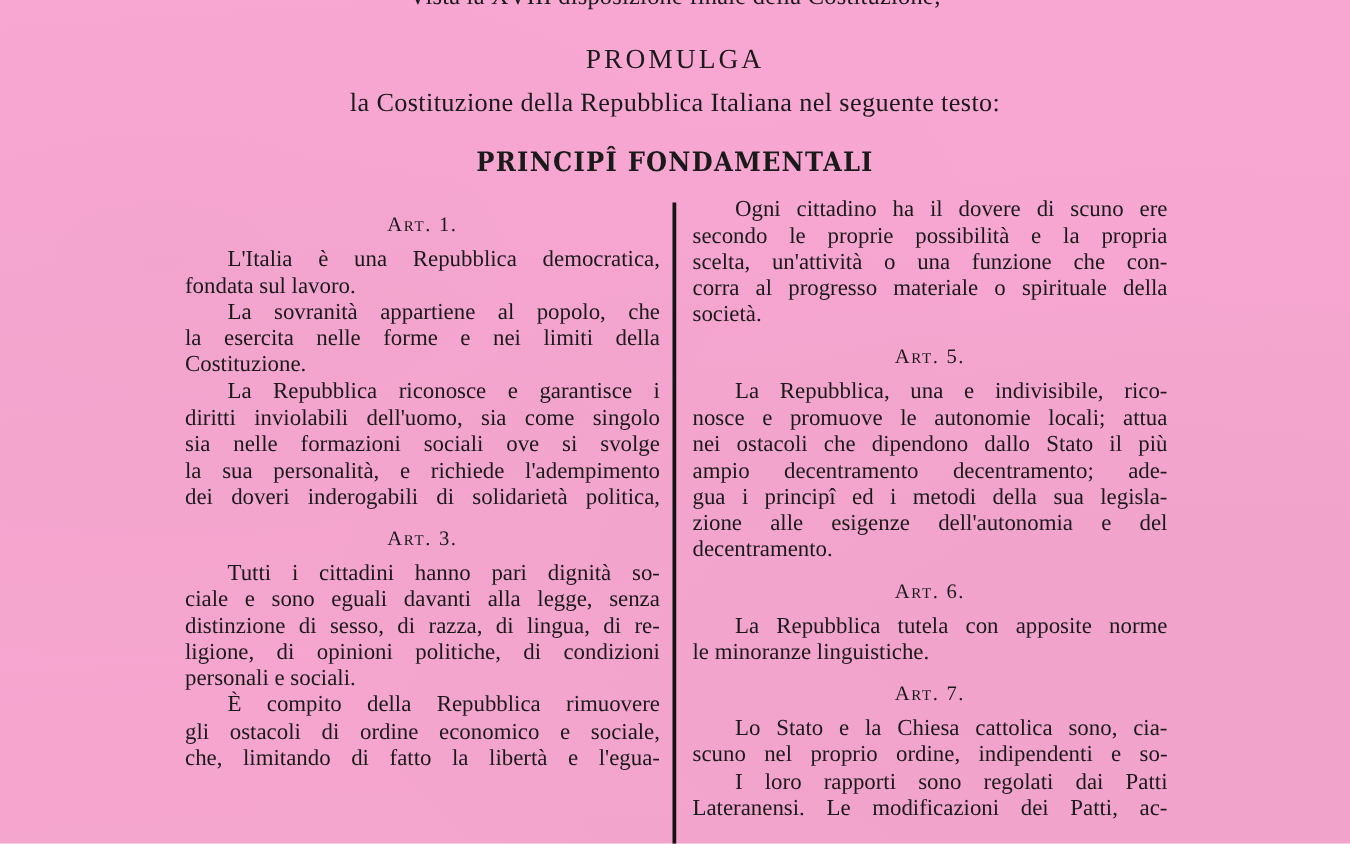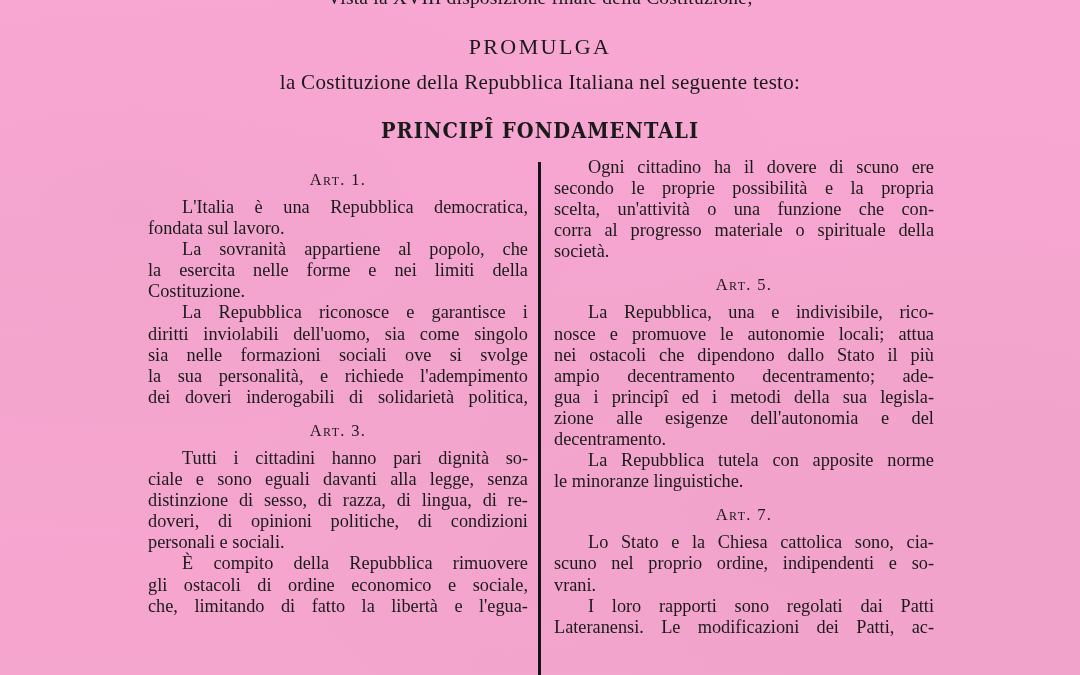--- a/index.html
+++ b/index.html
@@ -234,21 +234,21 @@
               <span>di</span>
               <span>sesso,</span>
               <span>di</span>
               <span>razza,</span>
               <span>di</span>
               <span>lingua,</span>
               <span>di</span>
               <span>re-</span>
             </div>
             <div class="ln">
-              <span>doveri,</span>
+              <span>ligione,</span>
               <span>di</span>
               <span>opinioni</span>
               <span>politiche,</span>
               <span>di</span>
               <span>condizioni</span>
             </div>
             <div class="ln flush">personali e sociali.</div>
           </div>
           <div class="lines">
             <div class="ln indent">
@@ -369,20 +369,21 @@
             <div class="ln">
               <span>zione</span>
               <span>alle</span>
               <span>esigenze</span>
               <span>dell'autonomia</span>
               <span>e</span>
               <span>del</span>
             </div>
             <div class="ln flush">decentramento.</div>
           </div>
+          <div class="art-head">Art. 6.</div>
           <div class="lines">
             <div class="ln indent">
               <span>La</span>
               <span>Repubblica</span>
               <span>tutela</span>
               <span>con</span>
               <span>apposite</span>
               <span>norme</span>
             </div>
             <div class="ln flush">le minoranze linguistiche.</div>
@@ -401,21 +402,20 @@
             </div>
             <div class="ln">
               <span>scuno</span>
               <span>nel</span>
               <span>proprio</span>
               <span>ordine,</span>
               <span>indipendenti</span>
               <span>e</span>
               <span>so-</span>
             </div>
-            <div class="ln flush">vrani.</div>
           </div>
           <div class="lines">
             <div class="ln indent">
               <span>I</span>
               <span>loro</span>
               <span>rapporti</span>
               <span>sono</span>
               <span>regolati</span>
               <span>dai</span>
               <span>Patti</span>

